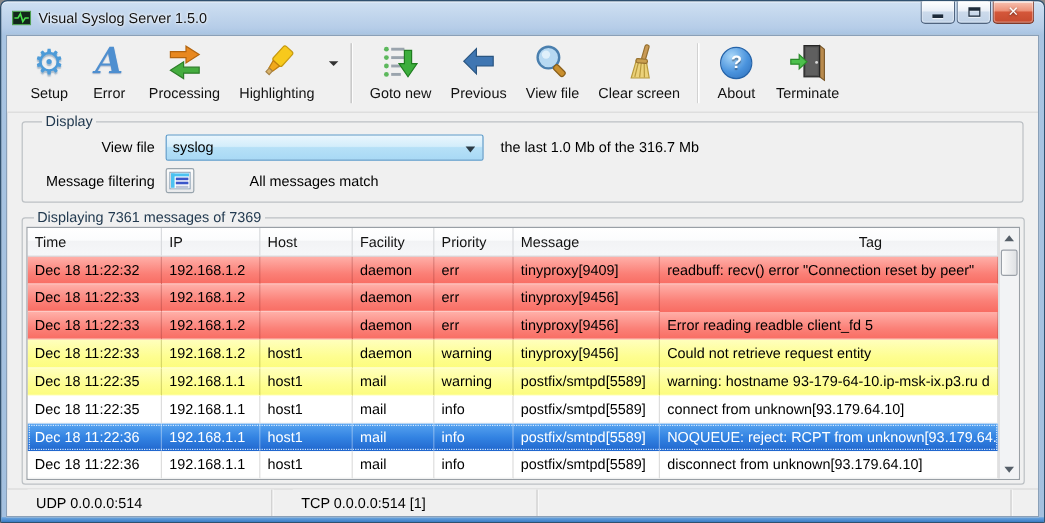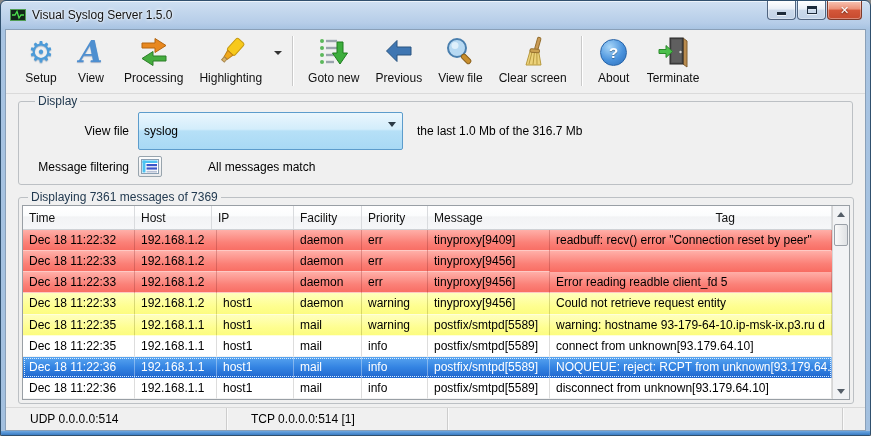--- a/index.html
+++ b/index.html
@@ -52,21 +52,21 @@
     background:radial-gradient(circle at 35% 28%,#a8d6f8,#4a93dd 55%,#2d6db8 100%);
     color:#fff;font-weight:bold;font-size:15px;display:flex;align-items:center;justify-content:center;
     text-shadow:0 1px 1px rgba(0,0,0,.35);}
 
   
   fieldset{border:1px solid #bcc0c4;border-radius:3px;margin:0 12px;padding:0;}
   legend{font-size:12px;color:#223a50;padding:0 3px;margin-left:6px;}
   .display-box{flex:none;margin-top:0;padding:1px 10px 7px;}
   .disp-row{display:flex;align-items:center;margin-top:3px;}
   .disp-label{width:100px;text-align:right;margin-right:9px;flex:none;color:#000;}
-  .combo{width:265px;height:38px;border:1px solid #5c9ccc;border-radius:2px;position:relative;
+  .combo{width:265px;height:22px;border:1px solid #5c9ccc;border-radius:2px;position:relative;
     background:linear-gradient(180deg,#eaf6fd 0%,#d3edfb 45%,#b6e0f7 50%,#a8d9f5 100%);
     display:flex;align-items:center;padding-left:5px;cursor:default;}
   .combo-arrow{position:absolute;right:6px;top:9px;width:0;height:0;
     border-left:4px solid transparent;border-right:4px solid transparent;border-top:5px solid #2b3a45;}
   .size-info{margin-left:14px;color:#000;}
   .filter-btn{width:24px;height:21px;border:1px solid #98a4ad;border-radius:2px;
     background:linear-gradient(180deg,#fdfdfd,#e9eaec);display:flex;align-items:center;justify-content:center;}
   .filter-status{margin-left:46px;color:#000;}
 
   
@@ -150,21 +150,21 @@
       <div class="tbtn">
         <div class="ticon">
             <span class="glyph-gear">⚙</span>
           </div>
         <span class="tlabel">Setup</span>
       </div>
       <div class="tbtn">
         <div class="ticon">
             <span class="glyph-fontA">A</span>
           </div>
-        <span class="tlabel">View</span>
+        <span class="tlabel">Error</span>
       </div>
       <div class="tbtn">
         <div class="ticon">
           <svg width="32" height="32" viewBox="0 0 32 32">
             <polygon points="4,7 17,7 17,2.5 28,9.5 17,16.5 17,12 4,12" fill="#e8881f" stroke="#b4650e" stroke-width="1"></polygon>
             <polygon points="28,20 15,20 15,15.5 4,22.5 15,29.5 15,25 28,25" fill="#45ad3f" stroke="#2d7e28" stroke-width="1"></polygon>
           </svg>
         </div>
         <span class="tlabel">Processing</span>
       </div>
@@ -277,22 +277,22 @@
         <span class="filter-status">All messages match</span>
       </div>
     </fieldset>
 
     <fieldset class="messages-box">
       <legend>Displaying 7361 messages of 7369</legend>
       <div class="table">
         <div class="tmain">
           <div class="thead">
             <div class="hcell col-time">Time</div>
+            <div class="hcell col-ip">IP</div>
             <div class="hcell col-host">Host</div>
-            <div class="hcell col-ip">IP</div>
             <div class="hcell col-facility">Facility</div>
             <div class="hcell col-priority">Priority</div>
             <div class="hcell col-message" style="border-right:none;">Message</div>
             <div class="hcell col-tag">Tag</div>
           </div>
           <div class="tbody">
               <div class="trow sev-err">
                 <div class="tcell col-time">Dec 18 11:22:32</div>
                 <div class="tcell col-ip">192.168.1.2</div>
                 <div class="tcell col-host"></div>

